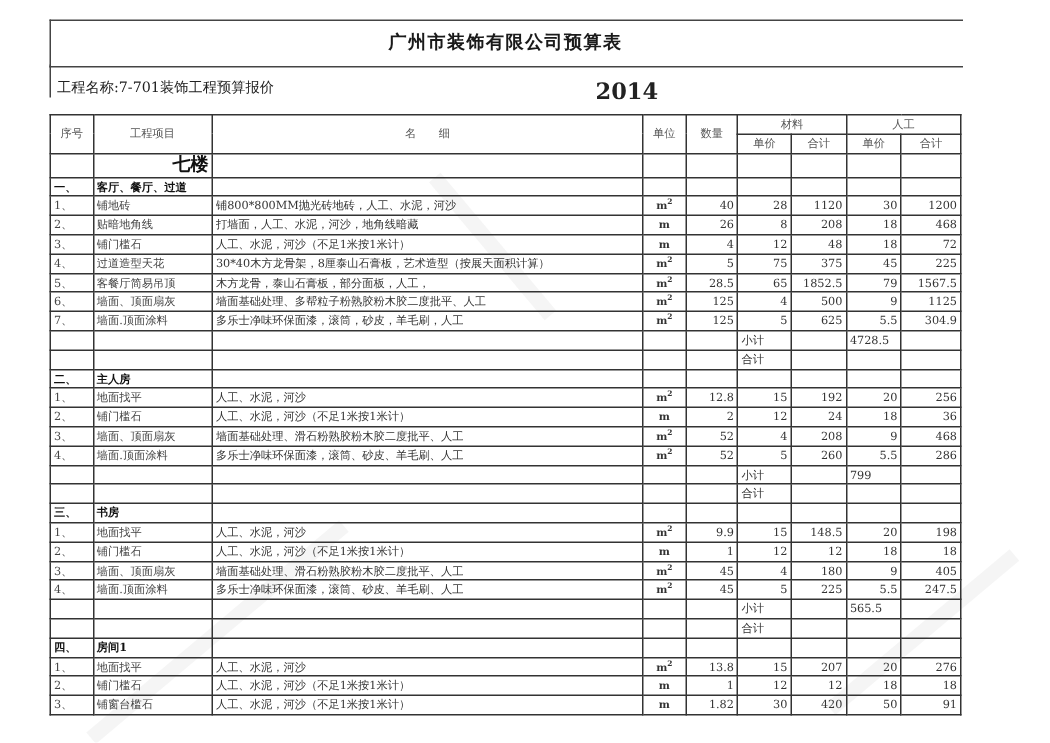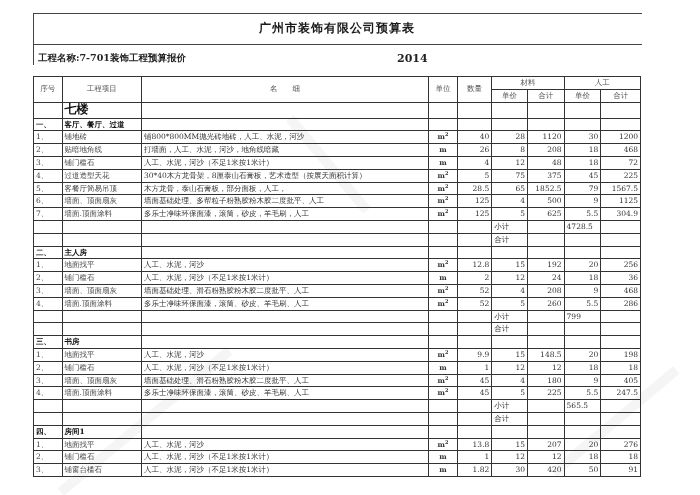--- a/index.html
+++ b/index.html
@@ -10,31 +10,31 @@
          border-left: 10px solid rgba(200,200,200,0.18); transform: rotate(-40deg); }
   .wm2 { left: 80px; top: 400px; width: 220px; height: 140px;
          border-top: 10px solid rgba(200,200,200,0.18); transform: rotate(-40deg); }
   .wm3 { left: 580px; top: 400px; width: 160px; height: 140px;
          border-top: 10px solid rgba(200,200,200,0.18); transform: rotate(-40deg); }
   .frame { position: absolute; left: 33px; top: 13px; width: 608px; height: 30px;
            border-top: 1.5px solid #444; border-left: 1.5px solid #444; border-bottom: 1.5px solid #444; }
   .title { position: absolute; left: 33px; top: 13px; width: 608px; height: 30px;
            text-align: center; line-height: 30px; font-size: 12px; font-weight: bold; letter-spacing: 1px; color: #1a1a1a; }
   .leftline { position: absolute; left: 33px; top: 43px; width: 0; height: 22px; border-left: 1.5px solid #444; }
-  .project { position: absolute; left: 38px; top: 52px; font-size: 9.5px; font-weight: bold; color: #222; }
-  .year { position: absolute; left: 397px; top: 52px; font-size: 11px; font-weight: bold; color: #222; }
+  .project { position: absolute; left: 38px; top: 52px; font-size: 9.5px; font-weight: normal; color: #222; }
+  .year { position: absolute; left: 397px; top: 52px; font-size: 15px; font-weight: bold; color: #222; }
   table.sheet { position: absolute; left: 33px; top: 76px; border-collapse: collapse; table-layout: fixed;
                 width: 608px; font-size: 7.5px; color: #333; }
   table.sheet td { border: 1px solid #333; padding: 0 2px; height: 11.8px; line-height: 11.8px;
                    white-space: nowrap; overflow: hidden; }
   .hd td { text-align: center; color: #555; font-size: 7.5px; }
   .hd2 td { text-align: center; }
   td.num { text-align: right; }
   td.unit { text-align: center; font-weight: bold; font-size: 7px; }
-  td.floor { text-align: left; font-size: 12px; font-weight: bold; height: 15px !important; color: #111; }
+  td.floor { text-align: right; font-size: 12px; font-weight: bold; height: 15px !important; color: #111; }
   td.sec { font-weight: bold; color: #111; }
   td.item { color: #444; }
   td.desc { color: #333; }
   sup { font-size: 5px; vertical-align: super; line-height: 0; }
   .c-idx { width: 28px; } .c-name { width: 78px; } .c-desc { width: 282px; }
   .c-unit { width: 28px; } .c-qty { width: 34px; } .c-mp { width: 35px; } .c-mt { width: 36px; }
   .c-lp { width: 36px; } .c-lt { width: 39px; }
 </style>
 </head>
 <body>

